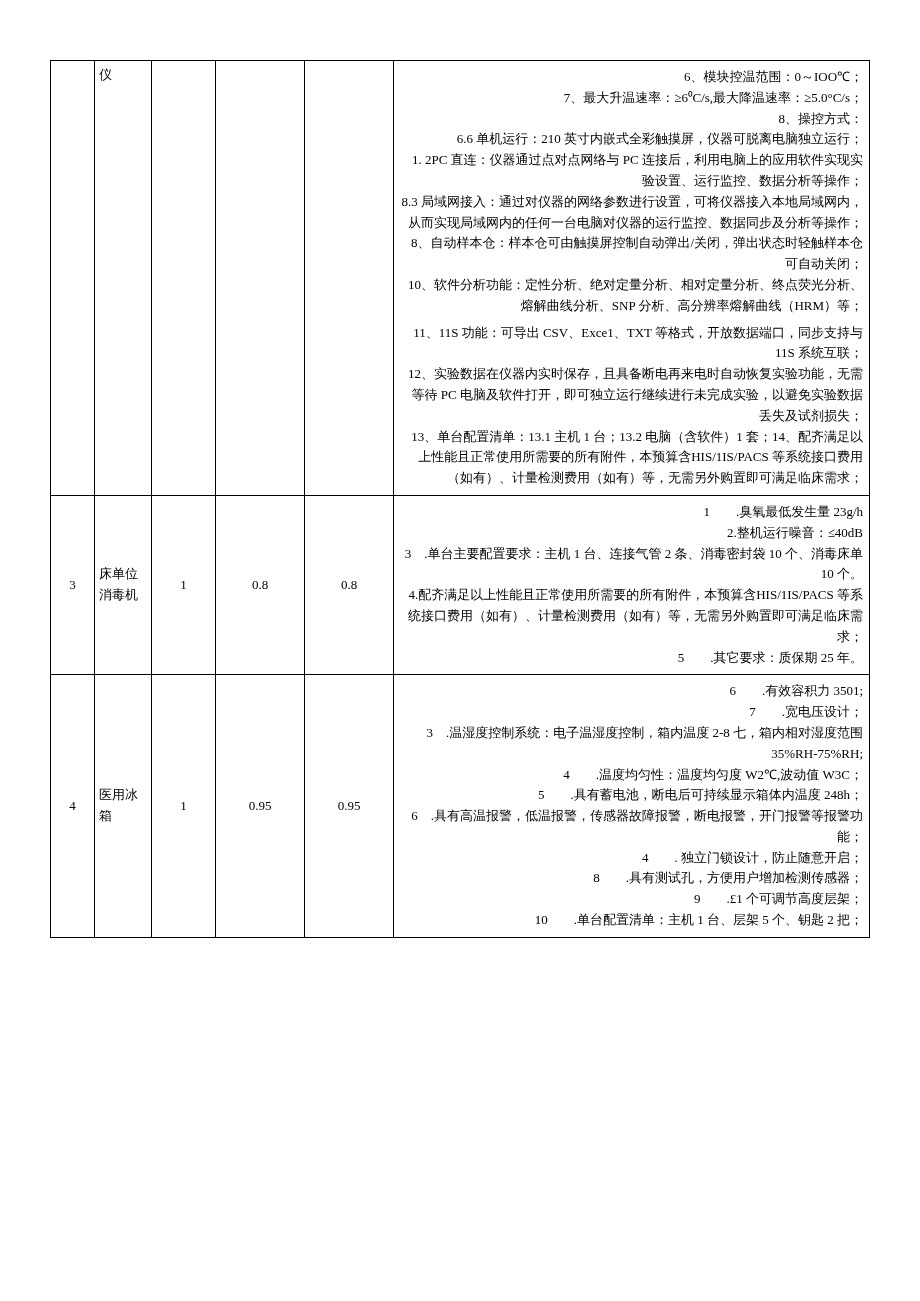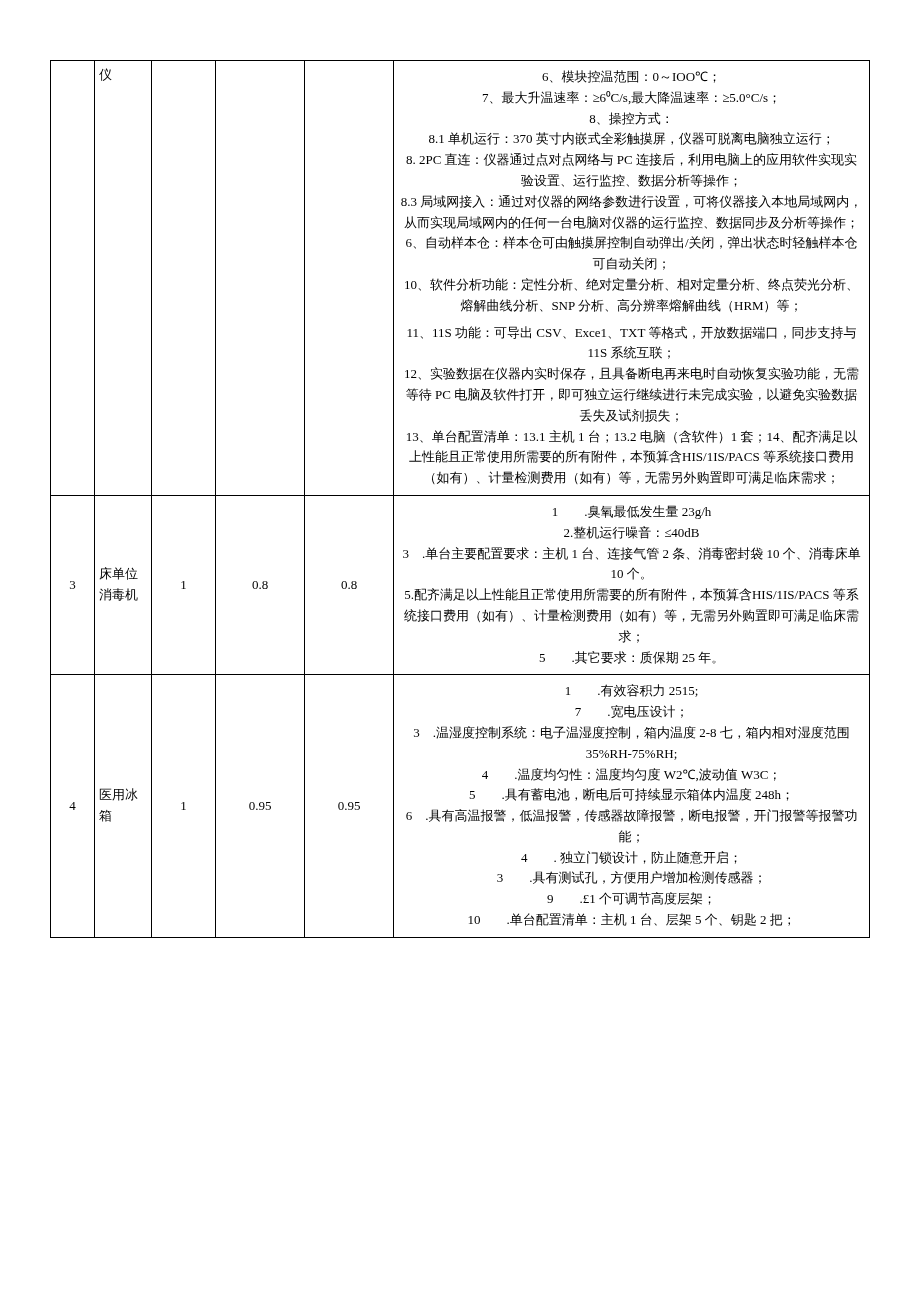--- a/index.html
+++ b/index.html
@@ -20,78 +20,78 @@
     border: 1px solid #000;
     padding: 4px 4px;
     vertical-align: middle;
     word-wrap: break-word;
   }
   .col-idx  { width: 35px; text-align: center; }
   .col-name { width: 48px; text-align: left; }
   .col-qty  { width: 55px; text-align: center; }
   .col-p1   { width: 80px; text-align: center; }
   .col-p2   { width: 80px; text-align: center; }
-  .col-spec { text-align: center; padding: 6px 6px; margin-left: 20px; }
+  .col-spec { text-align: right; padding: 6px 6px; margin-left: 20px; }
   .spec-line { display: block; text-indent: 0; margin: 0; }
 </style>
 </head>
 <body>
 
 <table>
   <tbody>
 
     <tr>
       <td class="col-idx"></td>
       <td class="col-name" style="vertical-align:top;">仪</td>
       <td class="col-qty"></td>
       <td class="col-p1"></td>
       <td class="col-p2"></td>
       <td class="col-spec">
         <span class="spec-line">6、模块控温范围：0～IOO℃；</span>
         <span class="spec-line">7、最大升温速率：≥6⁰C/s,最大降温速率：≥5.0°C/s；</span>
         <span class="spec-line">8、操控方式：</span>
-        <span class="spec-line">8.1 单机运行：370 英寸内嵌式全彩触摸屏，仪器可脱离电脑独立运行；</span>
-        <span class="spec-line">8. 2PC 直连：仪器通过点对点网络与 PC 连接后，利用电脑上的应用软件实现实验设置、运行监控、数据分析等操作；</span>
+        <span class="spec-line">6.6 单机运行：210 英寸内嵌式全彩触摸屏，仪器可脱离电脑独立运行；</span>
+        <span class="spec-line">1. 2PC 直连：仪器通过点对点网络与 PC 连接后，利用电脑上的应用软件实现实验设置、运行监控、数据分析等操作；</span>
         <span class="spec-line">8.3 局域网接入：通过对仪器的网络参数进行设置，可将仪器接入本地局域网内，从而实现局域网内的任何一台电脑对仪器的运行监控、数据同步及分析等操作；</span>
-        <span class="spec-line">6、自动样本仓：样本仓可由触摸屏控制自动弹出/关闭，弹出状态时轻触样本仓可自动关闭；</span>
+        <span class="spec-line">8、自动样本仓：样本仓可由触摸屏控制自动弹出/关闭，弹出状态时轻触样本仓可自动关闭；</span>
         <span class="spec-line">10、软件分析功能：定性分析、绝对定量分析、相对定量分析、终点荧光分析、熔解曲线分析、SNP 分析、高分辨率熔解曲线（HRM）等；</span>
         <span class="spec-line" style="margin-top:6px;font-family:Liberation Serif, serif;">11、11S 功能：可导出 CSV、Exce1、TXT 等格式，开放数据端口，同步支持与 11S 系统互联；</span>
         <span class="spec-line">12、实验数据在仪器内实时保存，且具备断电再来电时自动恢复实验功能，无需等待 PC 电脑及软件打开，即可独立运行继续进行未完成实验，以避免实验数据丢失及试剂损失；</span>
         <span class="spec-line">13、单台配置清单：13.1 主机 1 台；13.2 电脑（含软件）1 套；14、配齐满足以上性能且正常使用所需要的所有附件，本预算含HIS/1IS/PACS 等系统接口费用（如有）、计量检测费用（如有）等，无需另外购置即可满足临床需求；</span>
       </td>
     </tr>
 
     <tr>
       <td class="col-idx">3</td>
       <td class="col-name">床单位消毒机</td>
       <td class="col-qty">1</td>
       <td class="col-p1">0.8</td>
       <td class="col-p2">0.8</td>
       <td class="col-spec">
         <span class="spec-line">1　　.臭氧最低发生量 23g/h</span>
         <span class="spec-line">2.整机运行噪音：≤40dB</span>
         <span class="spec-line">3　.单台主要配置要求：主机 1 台、连接气管 2 条、消毒密封袋 10 个、消毒床单 10 个。</span>
-        <span class="spec-line">5.配齐满足以上性能且正常使用所需要的所有附件，本预算含HIS/1IS/PACS 等系统接口费用（如有）、计量检测费用（如有）等，无需另外购置即可满足临床需求；</span>
+        <span class="spec-line">4.配齐满足以上性能且正常使用所需要的所有附件，本预算含HIS/1IS/PACS 等系统接口费用（如有）、计量检测费用（如有）等，无需另外购置即可满足临床需求；</span>
         <span class="spec-line">5　　.其它要求：质保期 25 年。</span>
       </td>
     </tr>
 
     <tr>
       <td class="col-idx">4</td>
       <td class="col-name">医用冰箱</td>
       <td class="col-qty">1</td>
       <td class="col-p1">0.95</td>
       <td class="col-p2">0.95</td>
       <td class="col-spec">
-        <span class="spec-line">1　　.有效容积力 2515;</span>
+        <span class="spec-line">6　　.有效容积力 3501;</span>
         <span class="spec-line">7　　.宽电压设计；</span>
         <span class="spec-line">3　.温湿度控制系统：电子温湿度控制，箱内温度 2-8 七，箱内相对湿度范围 35%RH-75%RH;</span>
         <span class="spec-line">4　　.温度均匀性：温度均匀度 W2℃,波动值 W3C；</span>
         <span class="spec-line">5　　.具有蓄电池，断电后可持续显示箱体内温度 248h；</span>
         <span class="spec-line">6　.具有高温报警，低温报警，传感器故障报警，断电报警，开门报警等报警功能；</span>
         <span class="spec-line">4　　. 独立门锁设计，防止随意开启；</span>
-        <span class="spec-line">3　　.具有测试孔，方便用户增加检测传感器；</span>
+        <span class="spec-line">8　　.具有测试孔，方便用户增加检测传感器；</span>
         <span class="spec-line">9　　.£1 个可调节高度层架；</span>
         <span class="spec-line">10　　.单台配置清单：主机 1 台、层架 5 个、钥匙 2 把；</span>
       </td>
     </tr>
   </tbody>
 </table>
 
 </body></html>

